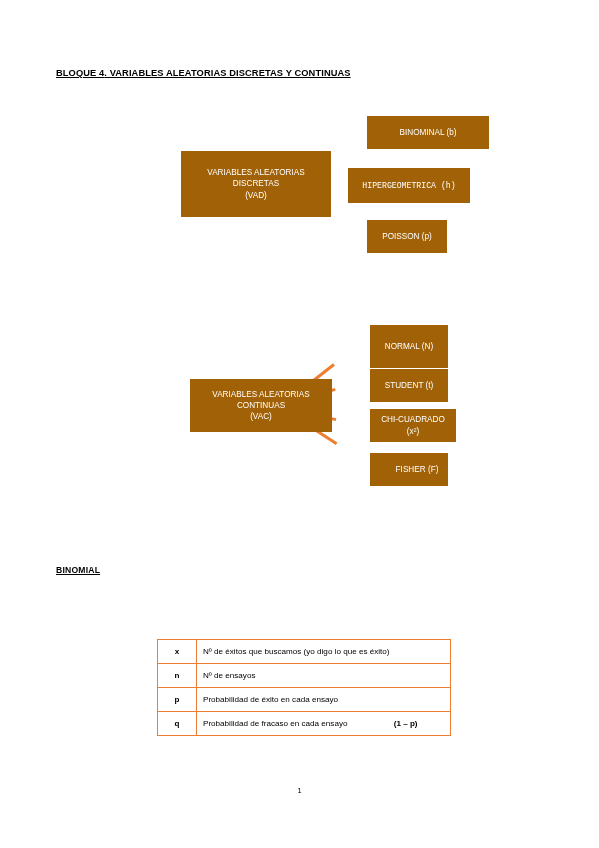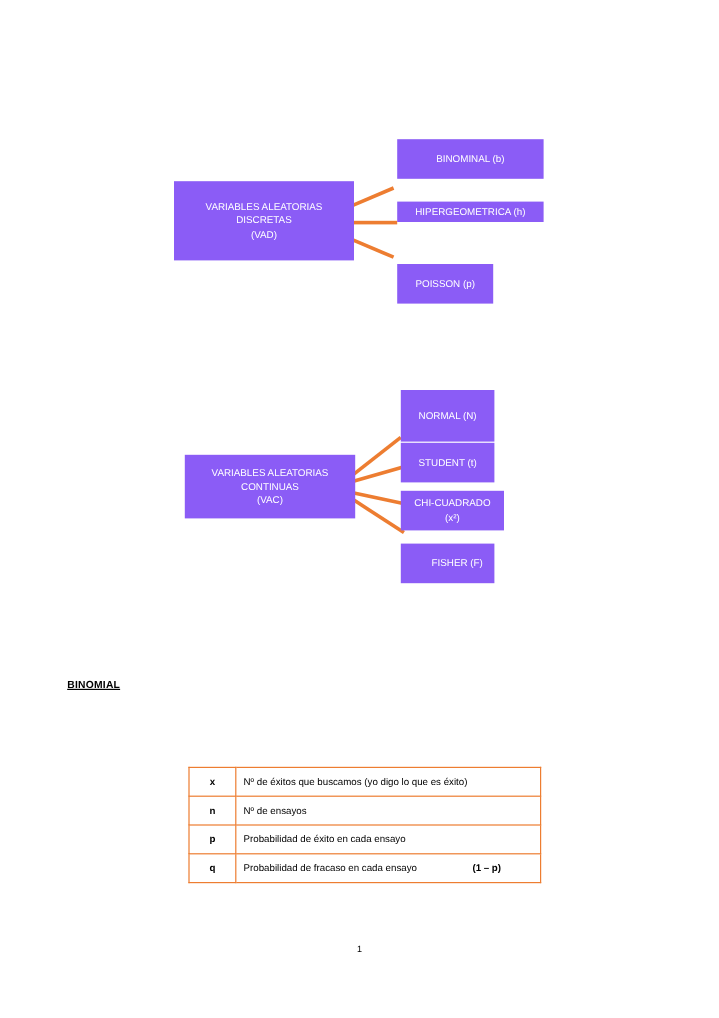--- a/index.html
+++ b/index.html
@@ -50,30 +50,31 @@
     font-size: 9.3px;
     font-weight: bold;
     letter-spacing: 0.1px;
     white-space: nowrap;
   }
   .block-title .u { text-decoration: underline; }
 
   
   .node {
     position: absolute;
-    background: #8b5cf6;
+    background: #a16207;
     color: #ffffff;
     font-size: 8.2px;
     display: flex;
     align-items: center;
     justify-content: center;
     text-align: center;
     line-height: 1.35;
     padding: 2px 4px;
     box-sizing: border-box;
+    margin-left: 36px;
   }
   .node.parent { font-size: 8.2px; }
   .connector {
     position: absolute;
     background: #ED7D31;
     height: 2px;
   }
 
   
   .section-head {
@@ -125,37 +126,40 @@
     text-align: center;
     font-size: 7.5px;
   }
 </style>
 </head>
 <body>
 
 <div class="page">
 
 
+  <div class="block-title">
+    <span class="u">BLOQUE 4</span><span class="u">. VARIABLES ALEATORIAS DISCRETAS Y CONTINUAS</span>
+  </div>
 
   <div>
 
     <div class="connector" style="left:293px; top:170px; width:38px; height:3px; transform:rotate(-23deg); transform-origin:left center;"></div>
     <div class="connector" style="left:293px; top:184px; width:38px; height:3px;"></div>
     <div class="connector" style="left:293px; top:198px; width:38px; height:3px; transform:rotate(23deg); transform-origin:left center;"></div>
 
     <div class="node parent" style="left:145px; top:151px; width:150px; height:66px;">
       <div>
         <div>VARIABLES ALEATORIAS</div>
         <div>DISCRETAS</div>
         <div>(VAD)</div>
       </div>
     </div>
 
     <div class="node" style="left:331px; top:116px; width:122px; height:33px;">BINOMINAL (b)</div>
-    <div class="node" style="left:331px; top:168px; width:122px; height:17px;">HIPERGEOMETRICA (h)</div>
+    <div class="node" style="left:312px; top:168px; width:122px; height:35px;font-family:Liberation Mono, monospace;">HIPERGEOMETRICA (h)</div>
     <div class="node" style="left:331px; top:220px; width:80px; height:33px;">POISSON (p)</div>
   </div>
 
   <div>
 
     <div class="connector" style="left:293px; top:395px; width:52px; height:3px; transform:rotate(-38deg); transform-origin:left center;"></div>
     <div class="connector" style="left:293px; top:400px; width:44px; height:3px; transform:rotate(-16deg); transform-origin:left center;"></div>
     <div class="connector" style="left:293px; top:409px; width:44px; height:3px; transform:rotate(12deg); transform-origin:left center;"></div>
     <div class="connector" style="left:293px; top:414px; width:52px; height:3px; transform:rotate(33deg); transform-origin:left center;"></div>
 

